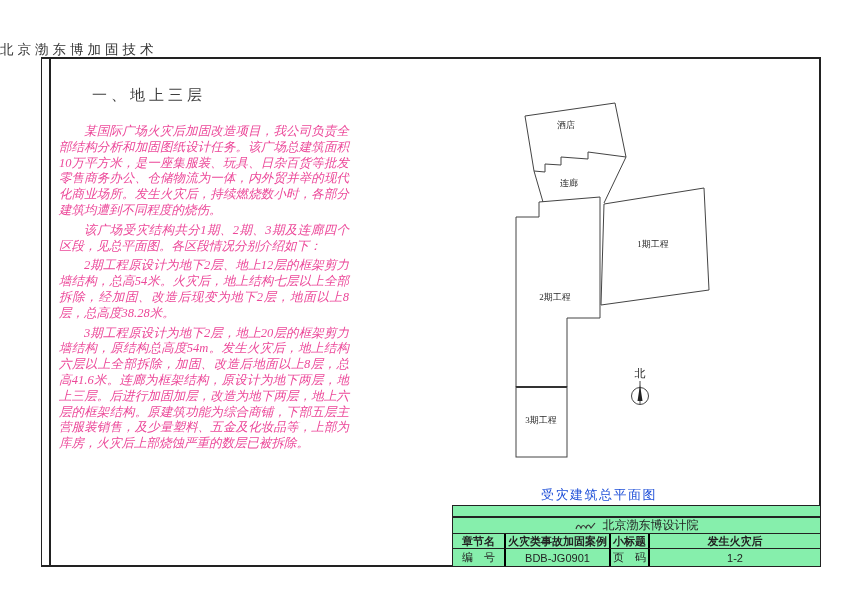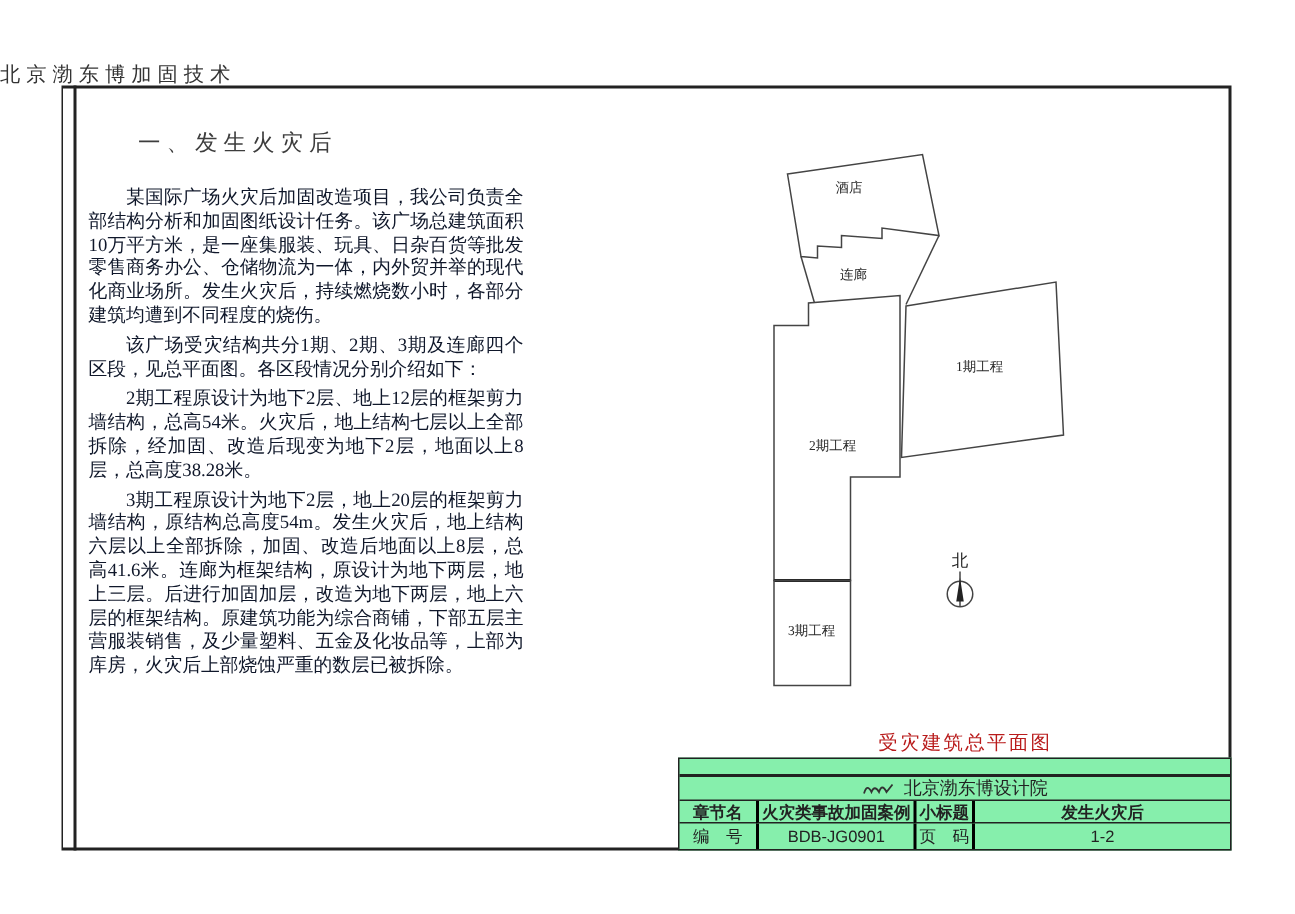--- a/index.html
+++ b/index.html
@@ -17,31 +17,31 @@
   }
   .frame-left-line{
     position:absolute;left:49px;top:57px;width:2px;height:510px;background:#222;
   }
   .section-title{
     position:absolute;left:92px;top:86px;font-size:15px;letter-spacing:4px;color:#3d3d3d;
   }
   .text-col{position:absolute;left:59px;top:124px;width:290px;}
   .text-col p{
     margin:0 0 4px 0;text-indent:2em;font-size:12.5px;line-height:15.8px;
-    text-align:justify;color:#0f172a;
+    text-align:justify;color:#ec4899;font-style:italic;
   }
   .plan-svg{position:absolute;left:488px;top:95px;}
   .plan-shape{fill:none;stroke:#444;stroke-width:1;}
   .plan-line{stroke:#444;stroke-width:1;}
   .plan-divider{stroke:#222;stroke-width:2;}
   .plan-label{font-size:9px;fill:#2a2a2a;text-anchor:middle;font-family:"Liberation Serif",serif;}
   .north-label{font-size:11px;fill:#222;text-anchor:middle;font-family:"Liberation Serif",serif;}
   .plan-caption{
-    position:absolute;left:541px;top:486px;width:205px;text-align:center;
-    font-size:13px;letter-spacing:1.5px;color:#b91c1c;
+    position:absolute;left:541px;top:486px;width:205px;text-align:left;
+    font-size:13px;letter-spacing:1.5px;color:#1d4ed8;
   }
   .title-block{
     position:absolute;left:452px;top:505px;width:369px;height:62px;
     box-sizing:border-box;border:1px solid #222;background:#86efac;
   }
   .tb-strip{height:10px;border-bottom:2px solid #222;}
   .tb-head{
     height:15px;border-bottom:1px solid #222;display:flex;align-items:center;
     justify-content:center;gap:6px;font-size:12px;color:#222;
   }
@@ -58,21 +58,21 @@
 </head>
 <body>
 
 <div class="sheet">
 
   <div class="doc-header">北京渤东博加固技术</div>
 
   <div class="frame-outer"></div>
   <div class="frame-left-line"></div>
 
-  <div class="section-title">一、发生火灾后</div>
+  <div class="section-title">一、地上三层</div>
 
   <div class="text-col">
     <p>某国际广场火灾后加固改造项目，我公司负责全部结构分析和加固图纸设计任务。该广场总建筑面积10万平方米，是一座集服装、玩具、日杂百货等批发零售商务办公、仓储物流为一体，内外贸并举的现代化商业场所。发生火灾后，持续燃烧数小时，各部分建筑均遭到不同程度的烧伤。</p>
     <p>该广场受灾结构共分1期、2期、3期及连廊四个区段，见总平面图。各区段情况分别介绍如下：</p>
     <p>2期工程原设计为地下2层、地上12层的框架剪力墙结构，总高54米。火灾后，地上结构七层以上全部拆除，经加固、改造后现变为地下2层，地面以上8层，总高度38.28米。</p>
     <p>3期工程原设计为地下2层，地上20层的框架剪力墙结构，原结构总高度54m。发生火灾后，地上结构六层以上全部拆除，加固、改造后地面以上8层，总高41.6米。连廊为框架结构，原设计为地下两层，地上三层。后进行加固加层，改造为地下两层，地上六层的框架结构。原建筑功能为综合商铺，下部五层主营服装销售，及少量塑料、五金及化妆品等，上部为库房，火灾后上部烧蚀严重的数层已被拆除。</p>
   </div>
 
   <svg class="plan-svg" width="300" height="385" viewBox="0 0 300 385">
 

